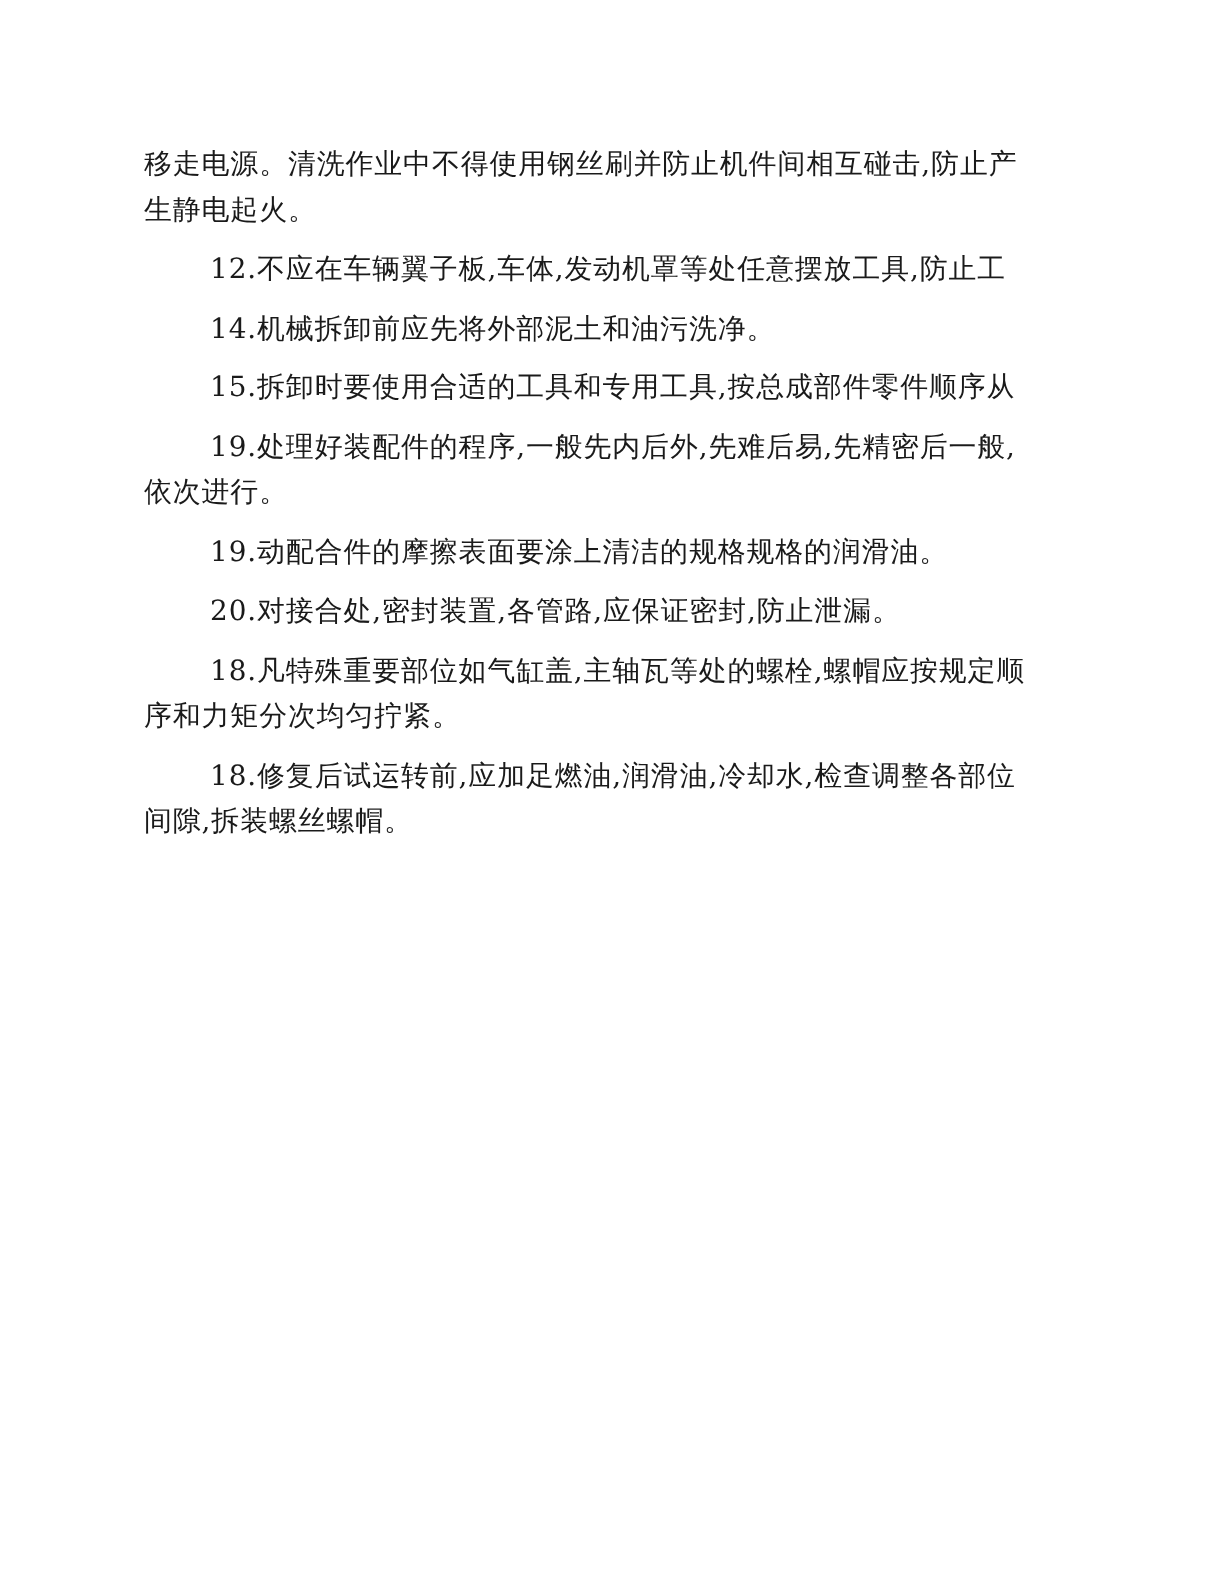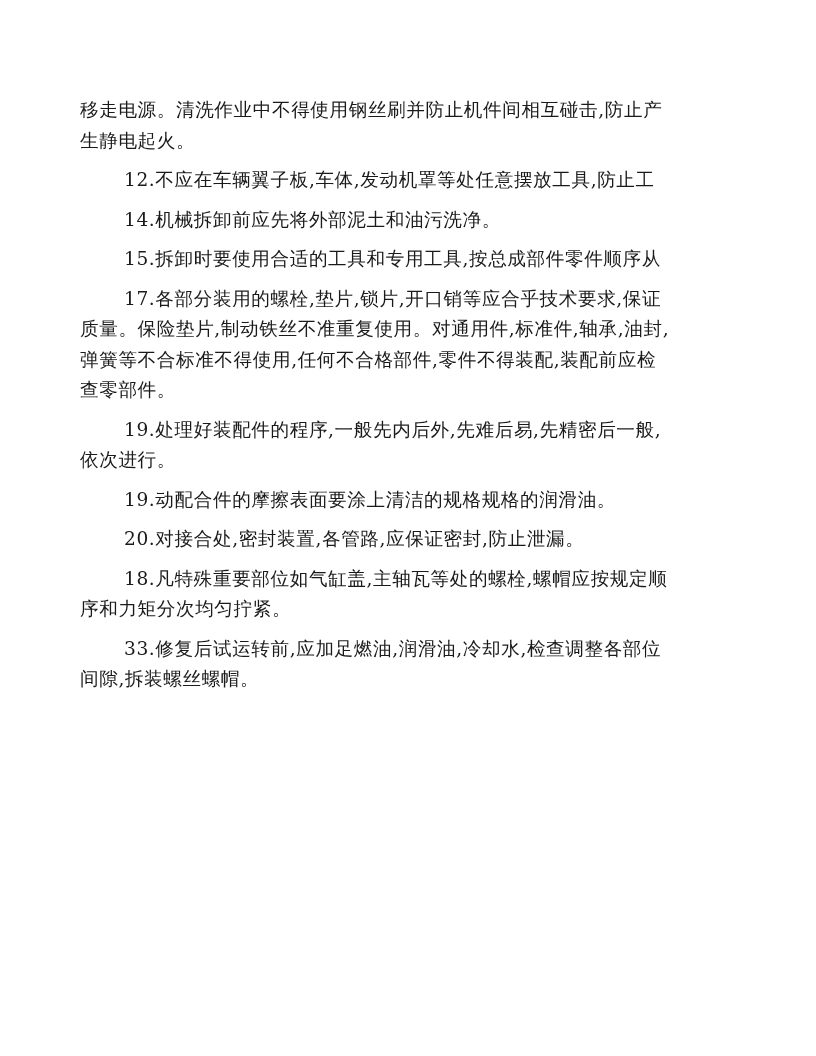--- a/index.html
+++ b/index.html
@@ -10,21 +10,21 @@
   body {
     width: 816px;
     height: 1056px;
     position: relative;
     overflow: hidden;
     font-family: "DejaVu Serif", "Liberation Serif", serif;
     color: #1a1a1a;
   }
   .page {
     position: absolute;
-    left: 80px;
+    left: 96px;
     top: 95px;
     width: 624px;
   }
   .para {
     margin: 0;
     padding: 0;
   }
   .para + .para {
     margin-top: 9px;
   }
@@ -57,43 +57,37 @@
 
   <p class="para">
     <span class="line indent">14.机械拆卸前应先将外部泥土和油污洗净。</span>
   </p>
 
   <p class="para">
     <span class="line indent">15.拆卸时要使用合适的工具和专用工具,按总成部件零件顺序从</span>
   </p>
 
 
-  <p class="para">
-    <span class="line indent">17.各部分装用的螺栓,垫片,锁片,开口销等应合乎技术要求,保证</span>
-    <span class="line">质量。保险垫片,制动铁丝不准重复使用。对通用件,标准件,轴承,油封,</span>
-    <span class="line">弹簧等不合标准不得使用,任何不合格部件,零件不得装配,装配前应检</span>
-    <span class="line">查零部件。</span>
-  </p>
 
   <p class="para">
     <span class="line indent">19.处理好装配件的程序,一般先内后外,先难后易,先精密后一般,</span>
     <span class="line">依次进行。</span>
   </p>
 
   <p class="para">
     <span class="line indent">19.动配合件的摩擦表面要涂上清洁的规格规格的润滑油。</span>
   </p>
 
   <p class="para">
     <span class="line indent">20.对接合处,密封装置,各管路,应保证密封,防止泄漏。</span>
   </p>
 
   <p class="para">
     <span class="line indent">18.凡特殊重要部位如气缸盖,主轴瓦等处的螺栓,螺帽应按规定顺</span>
     <span class="line">序和力矩分次均匀拧紧。</span>
   </p>
 
   <p class="para">
-    <span class="line indent">33.修复后试运转前,应加足燃油,润滑油,冷却水,检查调整各部位</span>
+    <span class="line indent">18.修复后试运转前,应加足燃油,润滑油,冷却水,检查调整各部位</span>
     <span class="line">间隙,拆装螺丝螺帽。</span>
   </p>
 
 </div>
 
 </body></html>

